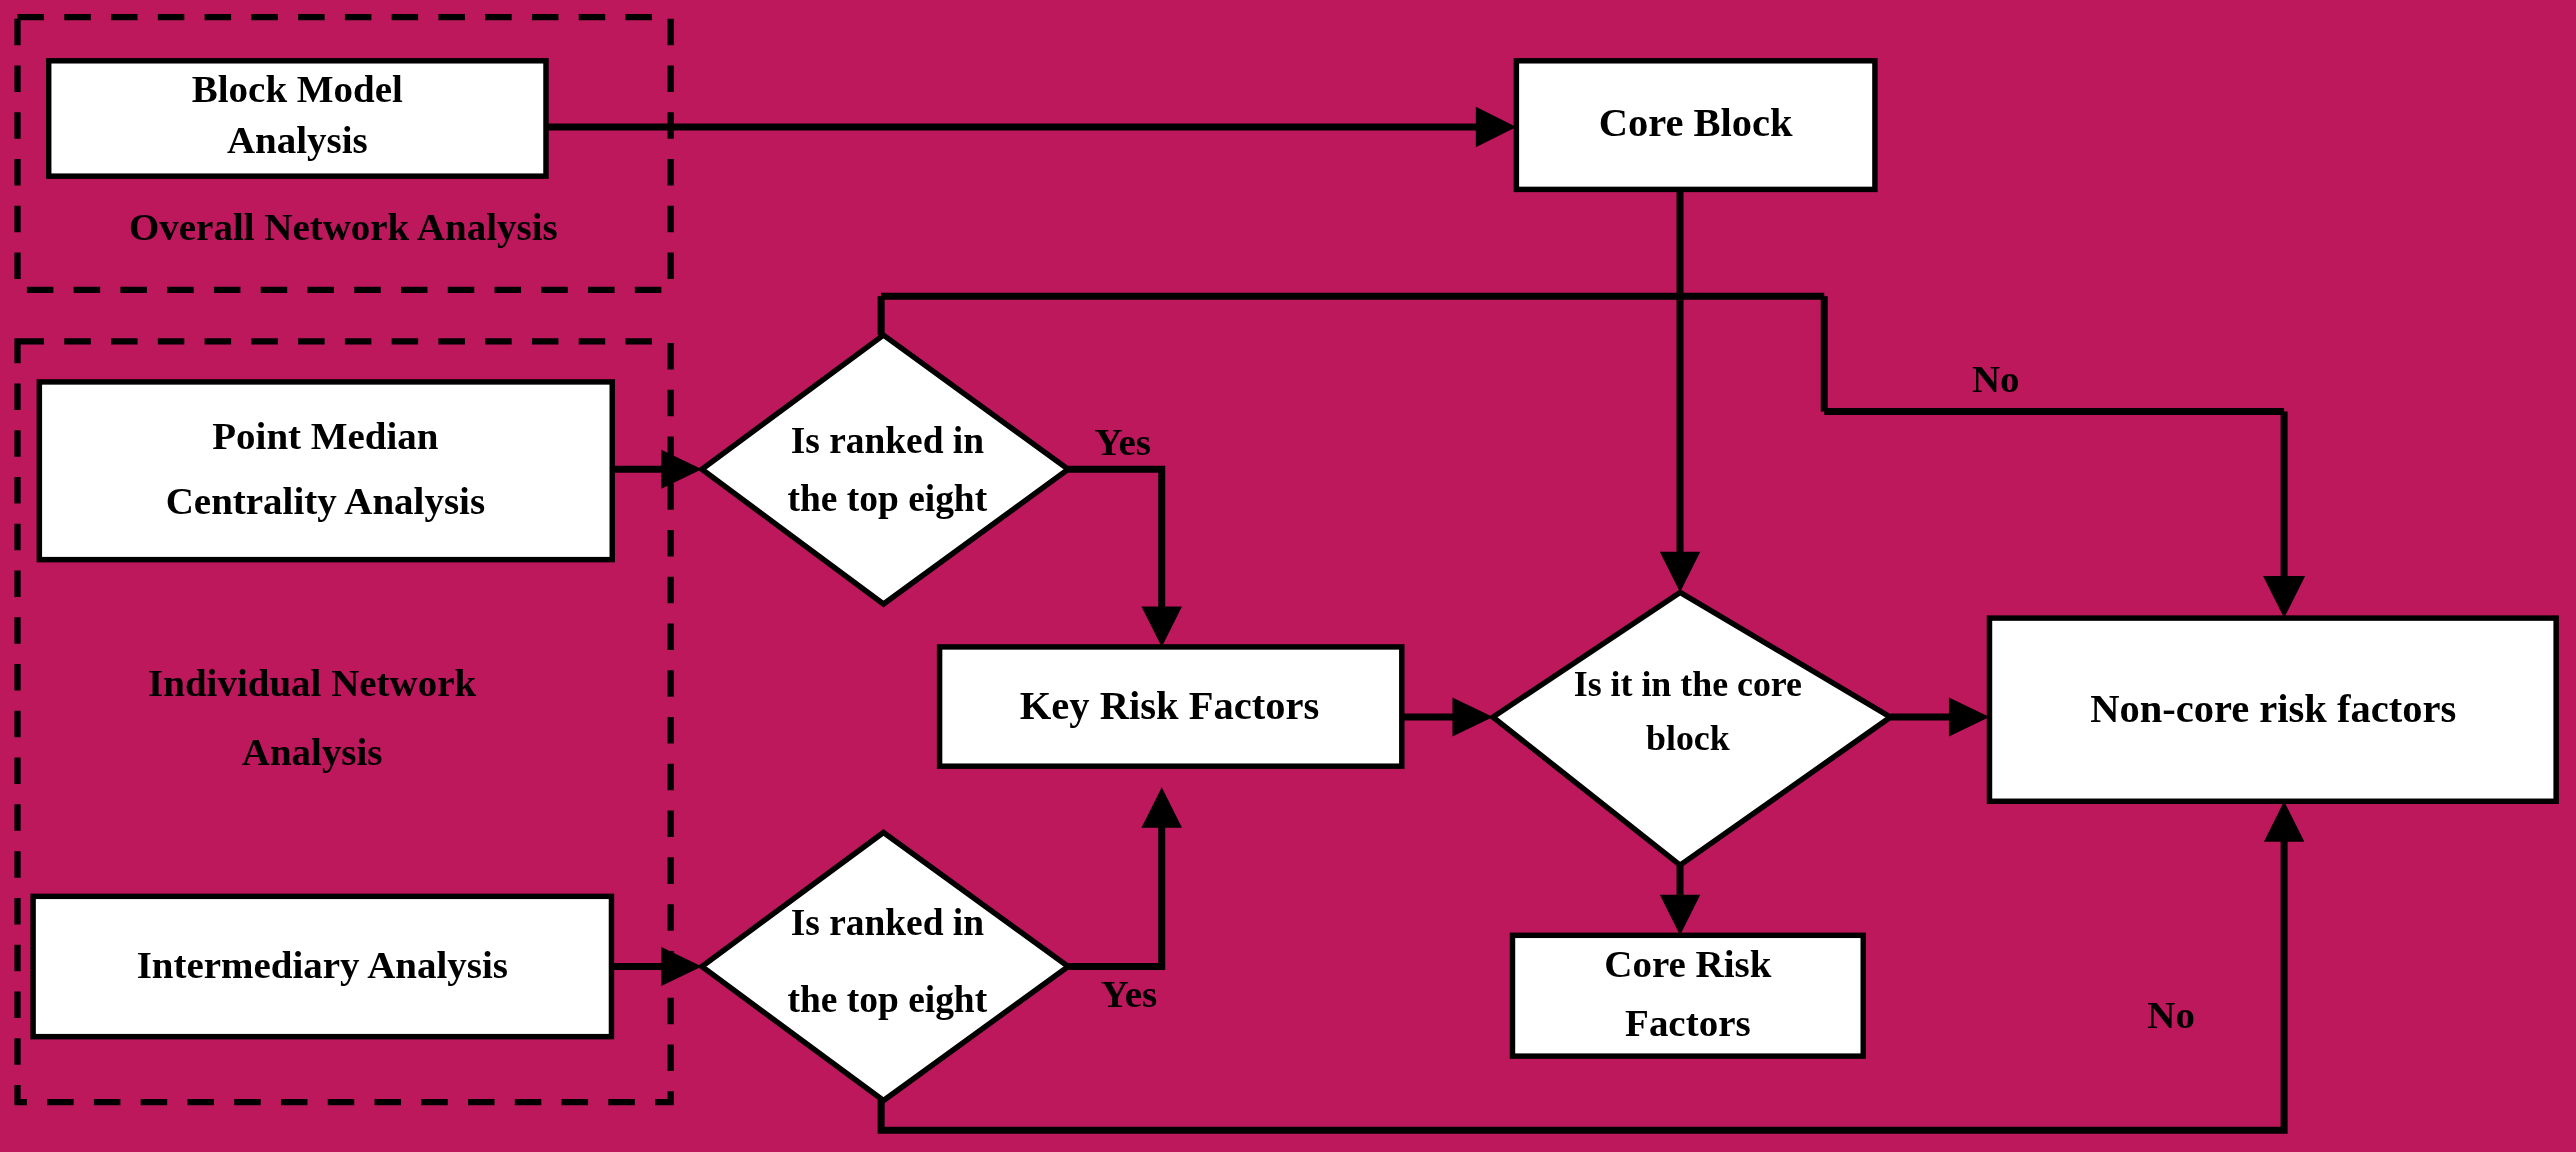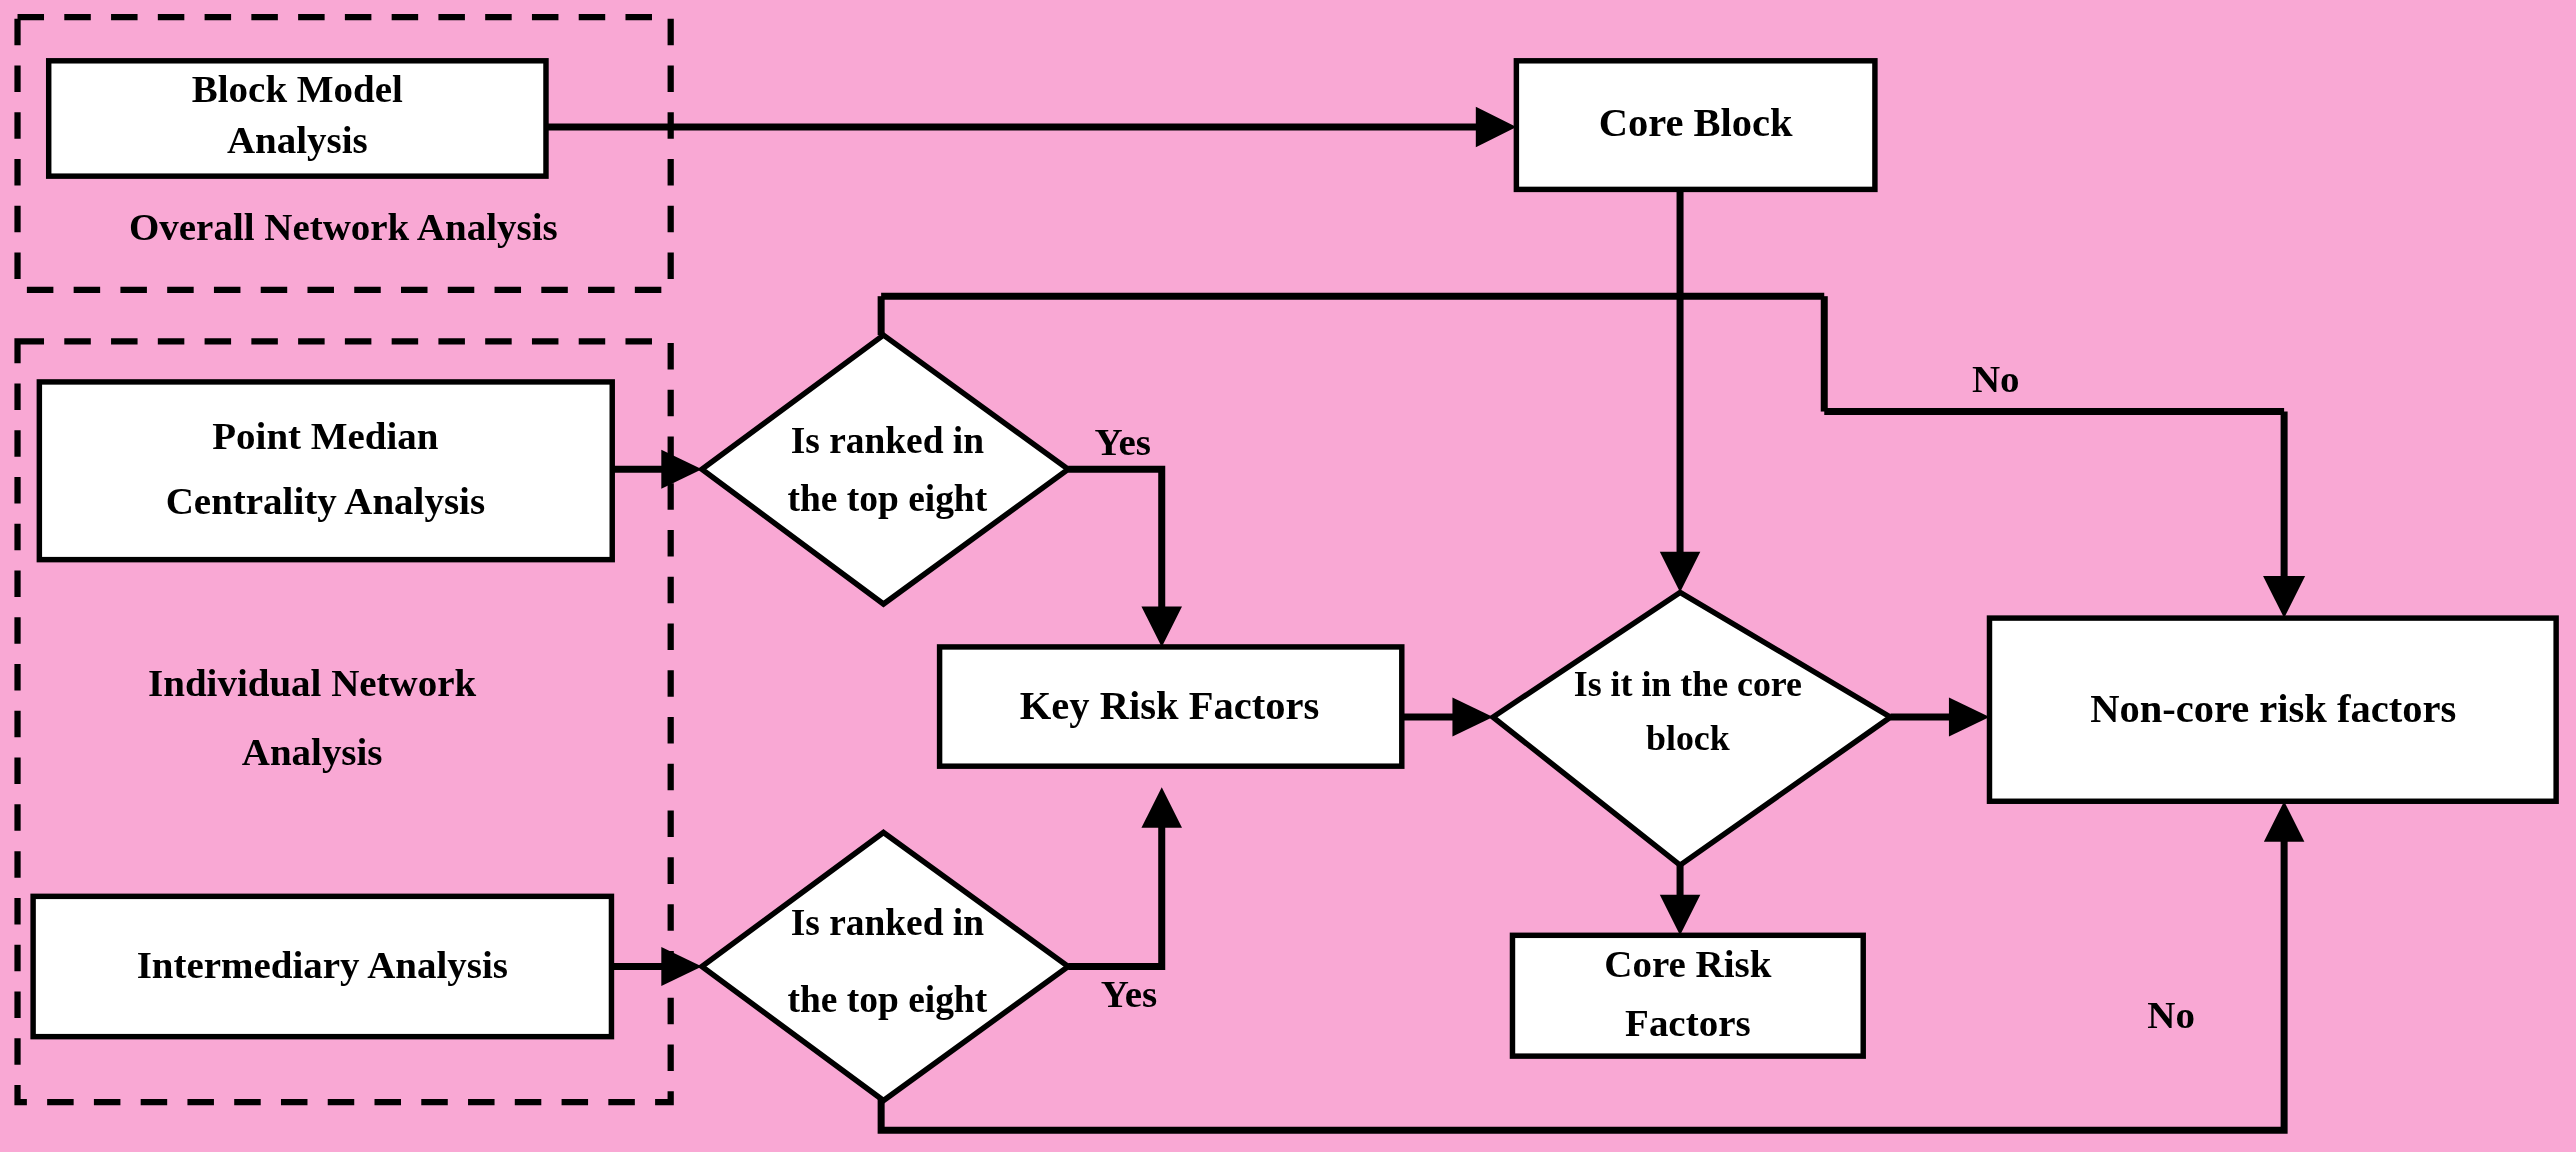--- a/index.html
+++ b/index.html
@@ -4,21 +4,21 @@
 <style>
   html, body {
     margin: 0;
     padding: 0;
     background: #ffffff;
   }
   #page {
     position: relative;
     width: 2576px;
     height: 1152px;
-    background: #f9a8d4;
+    background: #be185d;
     overflow: hidden;
     font-family: "Liberation Serif", "DejaVu Serif", serif;
   }
   svg.layer {
     position: absolute;
     left: 0;
     top: 0;
     width: 2576px;
     height: 1152px;
   }

